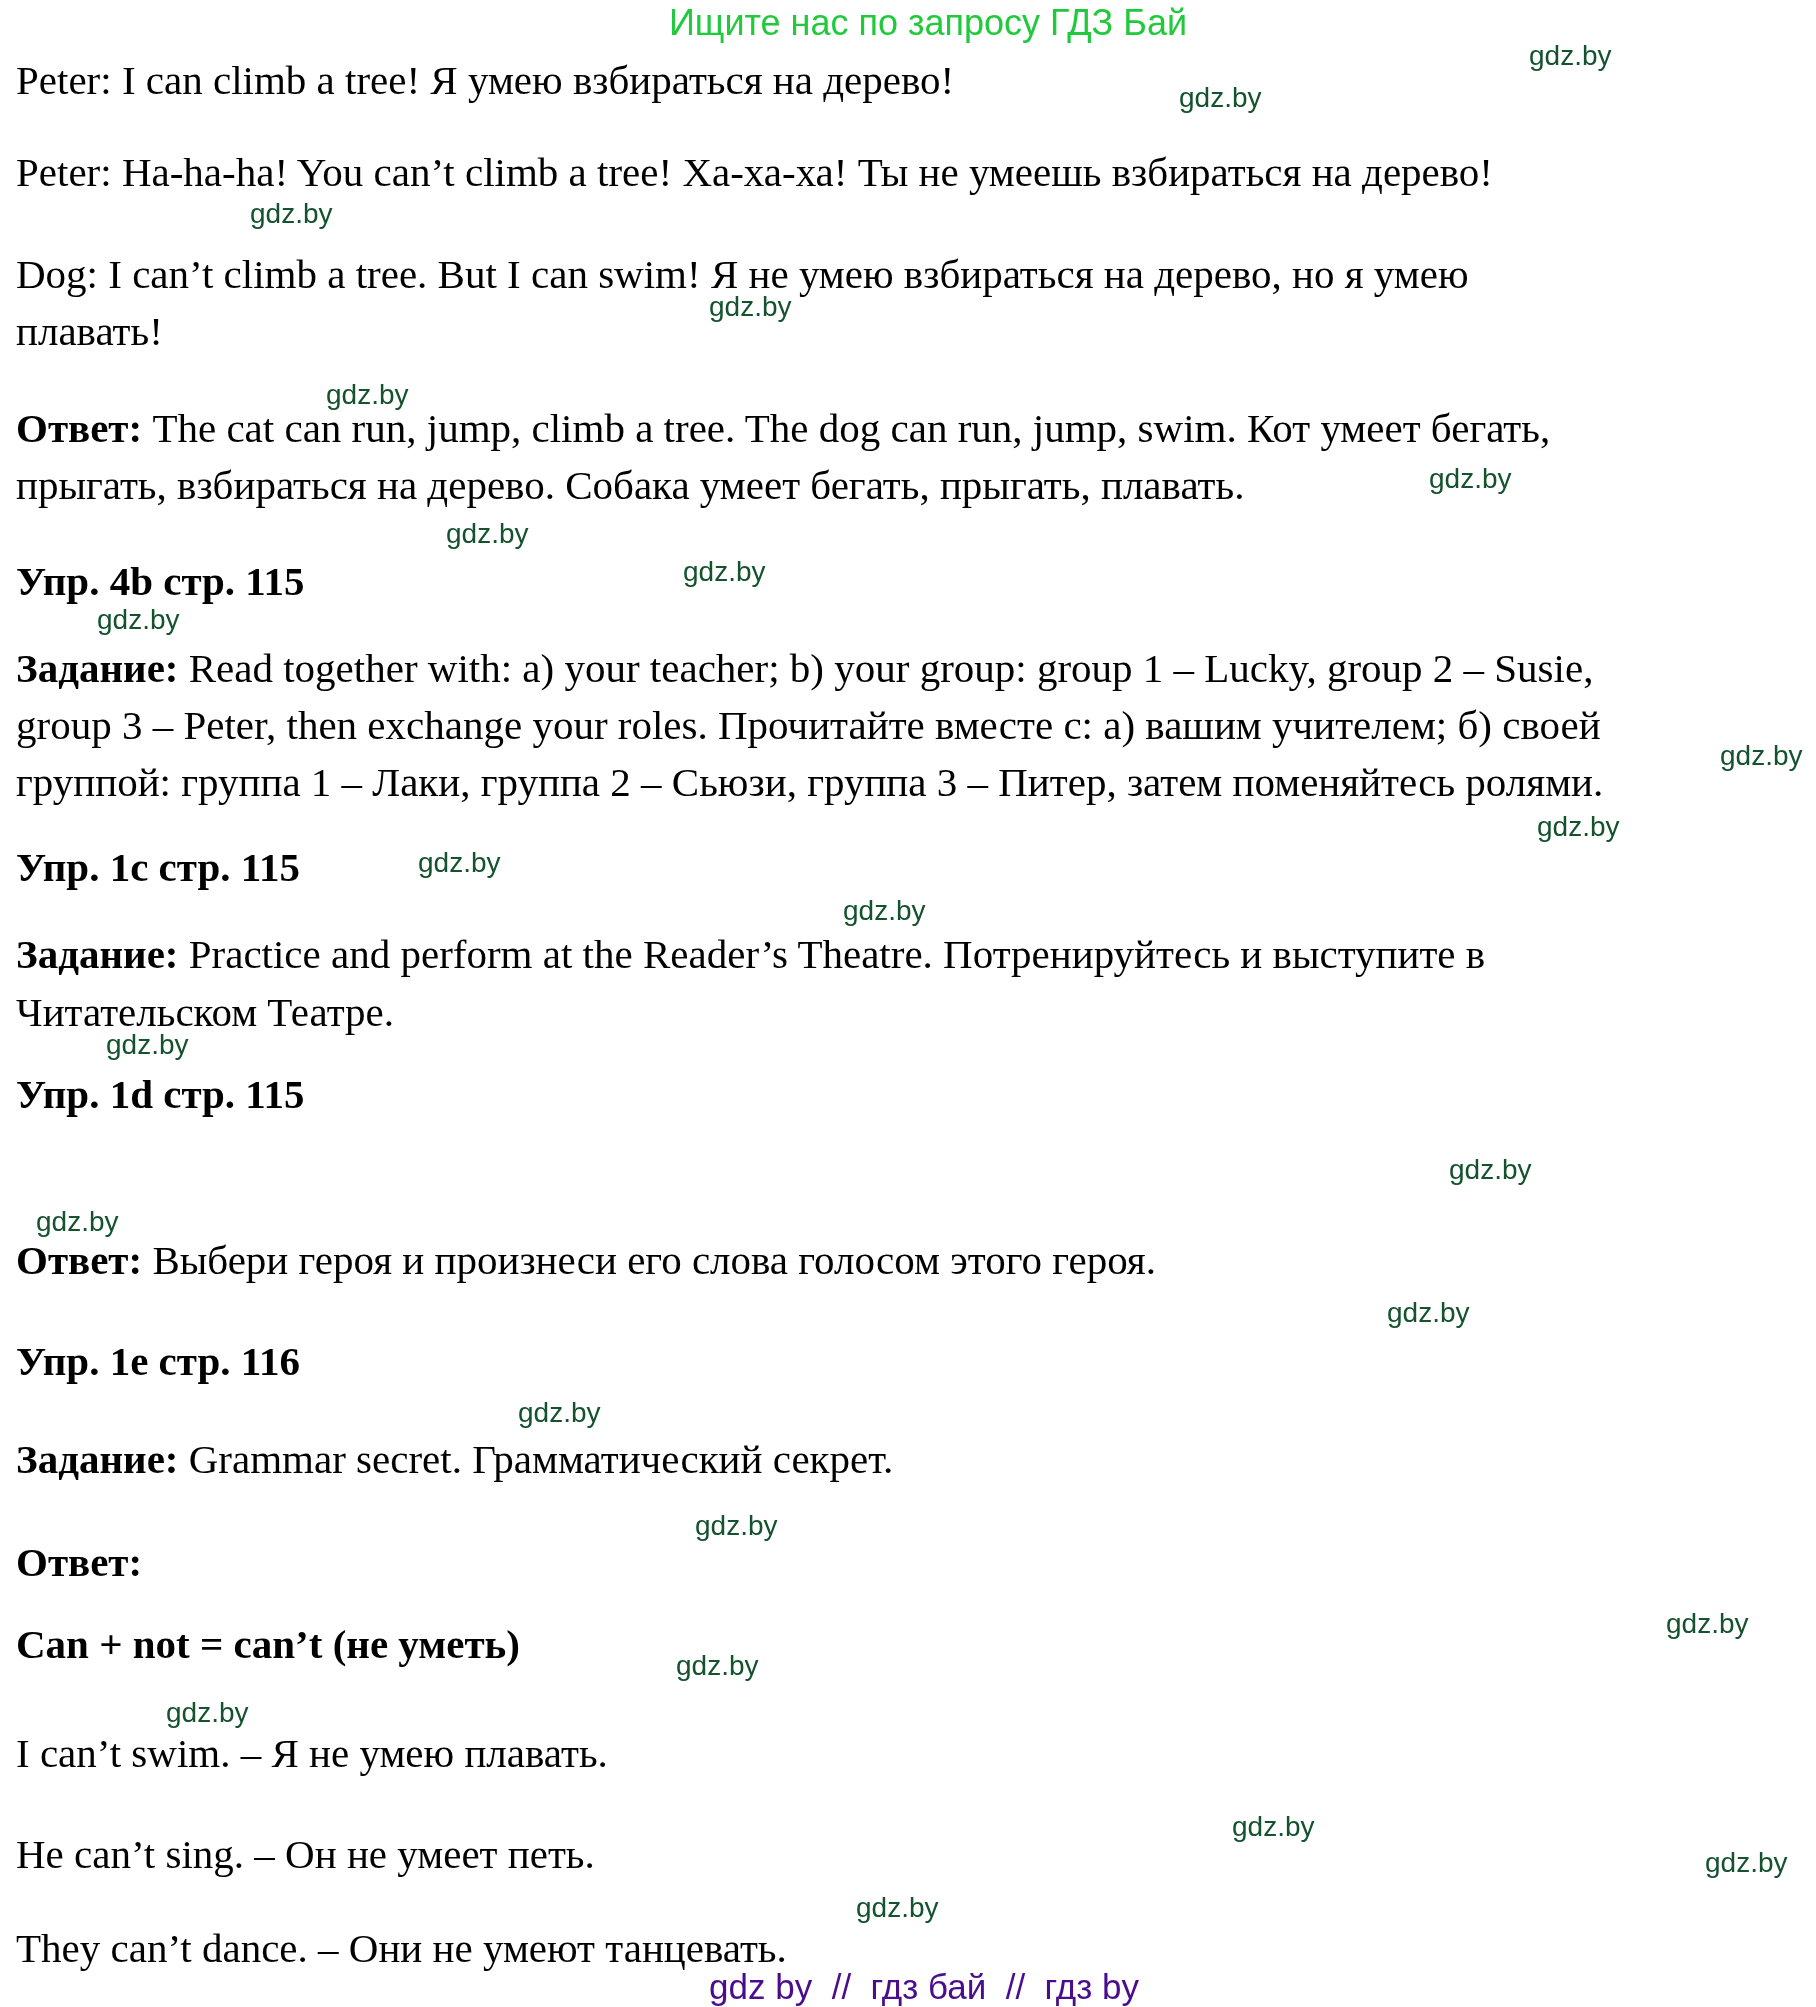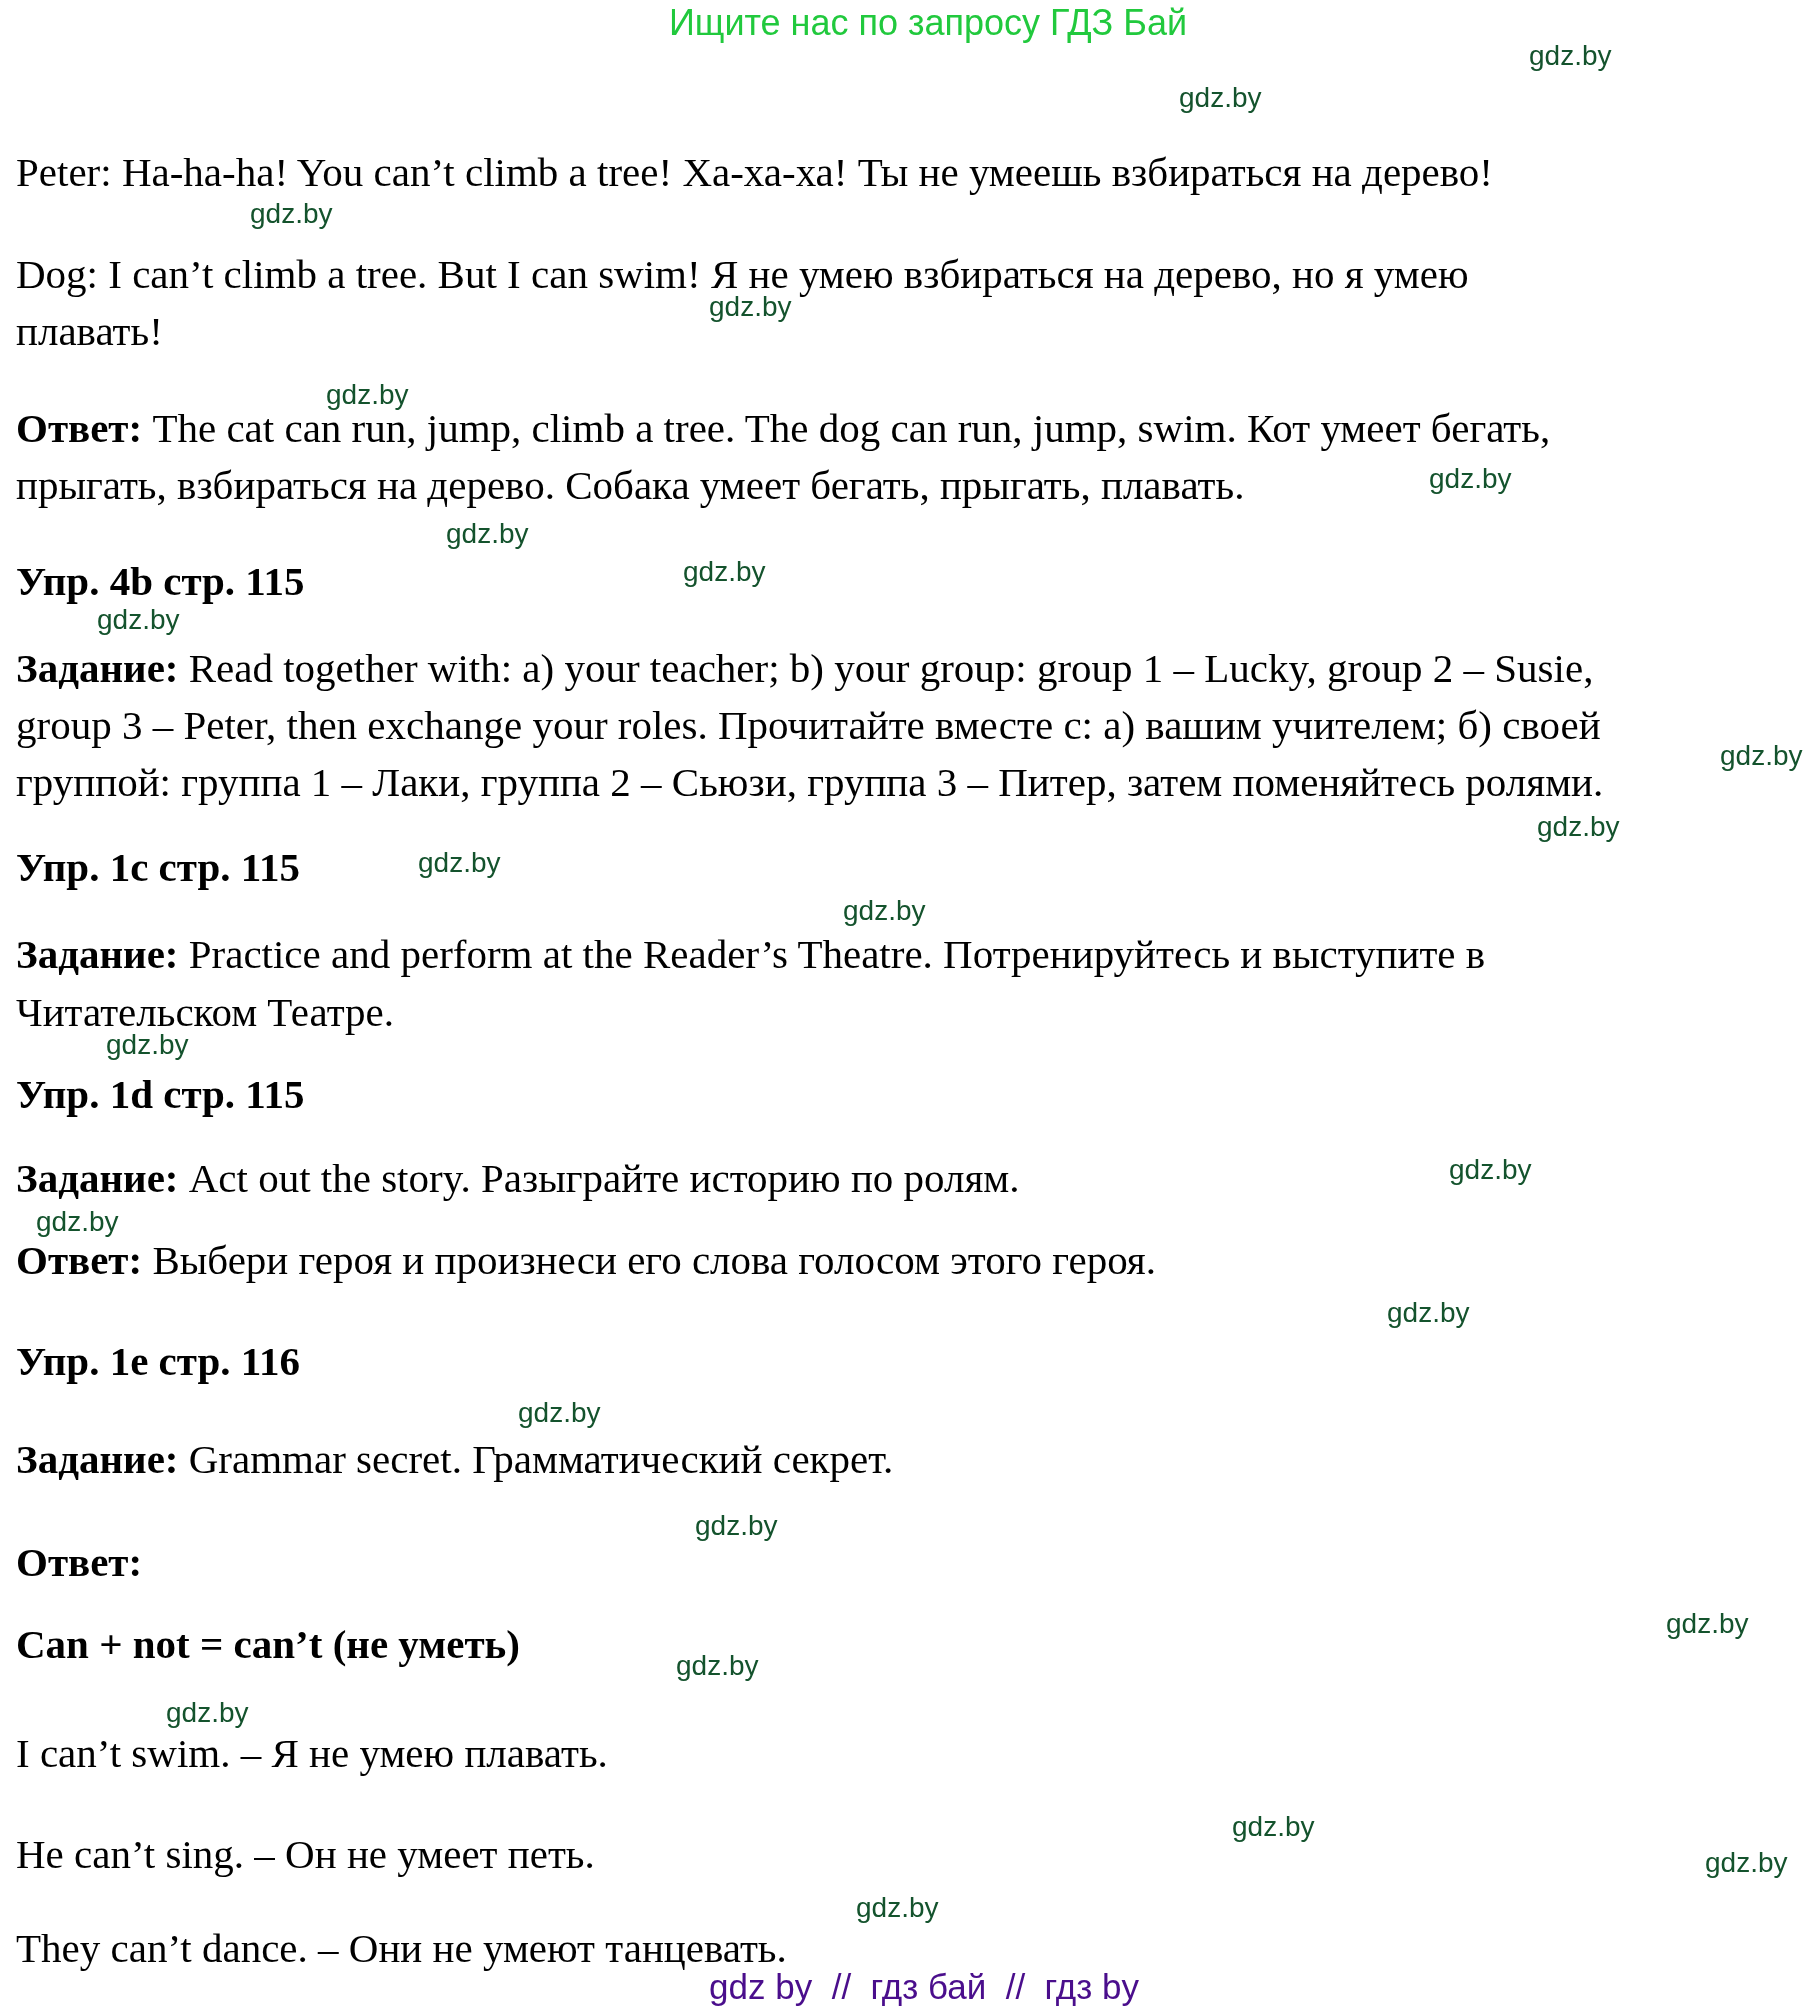--- a/index.html
+++ b/index.html
@@ -54,41 +54,41 @@
     padding-left:16px;
   }
 </style>
 </head>
 <body>
 
 <div id="page">
 
   <div class="promo">Ищите нас по запросу ГДЗ Бай</div>
 
+  <div class="line" style="top:57px"><span>Peter: I can climb a tree! Я умею взбираться на дерево!</span></div>
   <div class="line" style="top:149px"><span>Peter: Ha-ha-ha! You can’t climb a tree! Ха-ха-ха! Ты не умеешь взбираться на дерево!</span></div>
   <div class="line" style="top:251px"><span>Dog: I can’t climb a tree. But I can swim! Я не умею взбираться на дерево, но я умею</span></div>
   <div class="line" style="top:308px"><span>плавать!</span></div>
 
   <div class="line" style="top:405px"><b>Ответ:</b><span> The cat can run, jump, climb a tree. The dog can run, jump, swim. Кот умеет бегать,</span></div>
   <div class="line" style="top:462px"><span>прыгать, взбираться на дерево. Собака умеет бегать, прыгать, плавать.</span></div>
 
   <div class="line bold" style="top:558px"><span>Упр. 4b стр. 115</span></div>
 
   <div class="line" style="top:645px"><b>Задание:</b><span> Read together with: a) your teacher; b) your group: group 1 – Lucky, group 2 – Susie,</span></div>
   <div class="line" style="top:702px"><span>group 3 – Peter, then exchange your roles. Прочитайте вместе с: а) вашим учителем; б) своей</span></div>
   <div class="line" style="top:759px"><span>группой: группа 1 – Лаки, группа 2 – Сьюзи, группа 3 – Питер, затем поменяйтесь ролями.</span></div>
 
   <div class="line bold" style="top:844px"><span>Упр. 1c стр. 115</span></div>
 
   <div class="line" style="top:931px"><b>Задание:</b><span> Practice and perform at the Reader’s Theatre. Потренируйтесь и выступите в</span></div>
   <div class="line" style="top:989px"><span>Читательском Театре.</span></div>
 
   <div class="line bold" style="top:1071px"><span>Упр. 1d стр. 115</span></div>
 
-  <div class="line" style="top:1155px"><b>Задание:</b><span> Act out the story. Разыграйте историю по ролям.</span></div>
   <div class="line" style="top:1237px"><b>Ответ:</b><span> Выбери героя и произнеси его слова голосом этого героя.</span></div>
 
   <div class="line bold" style="top:1338px"><span>Упр. 1e стр. 116</span></div>
 
   <div class="line" style="top:1436px"><b>Задание:</b><span> Grammar secret. Грамматический секрет.</span></div>
 
   <div class="line" style="top:1539px"><b>Ответ:</b></div>
 
   <div class="line bold" style="top:1621px"><span>Can + not = can’t (не уметь)</span></div>
 

